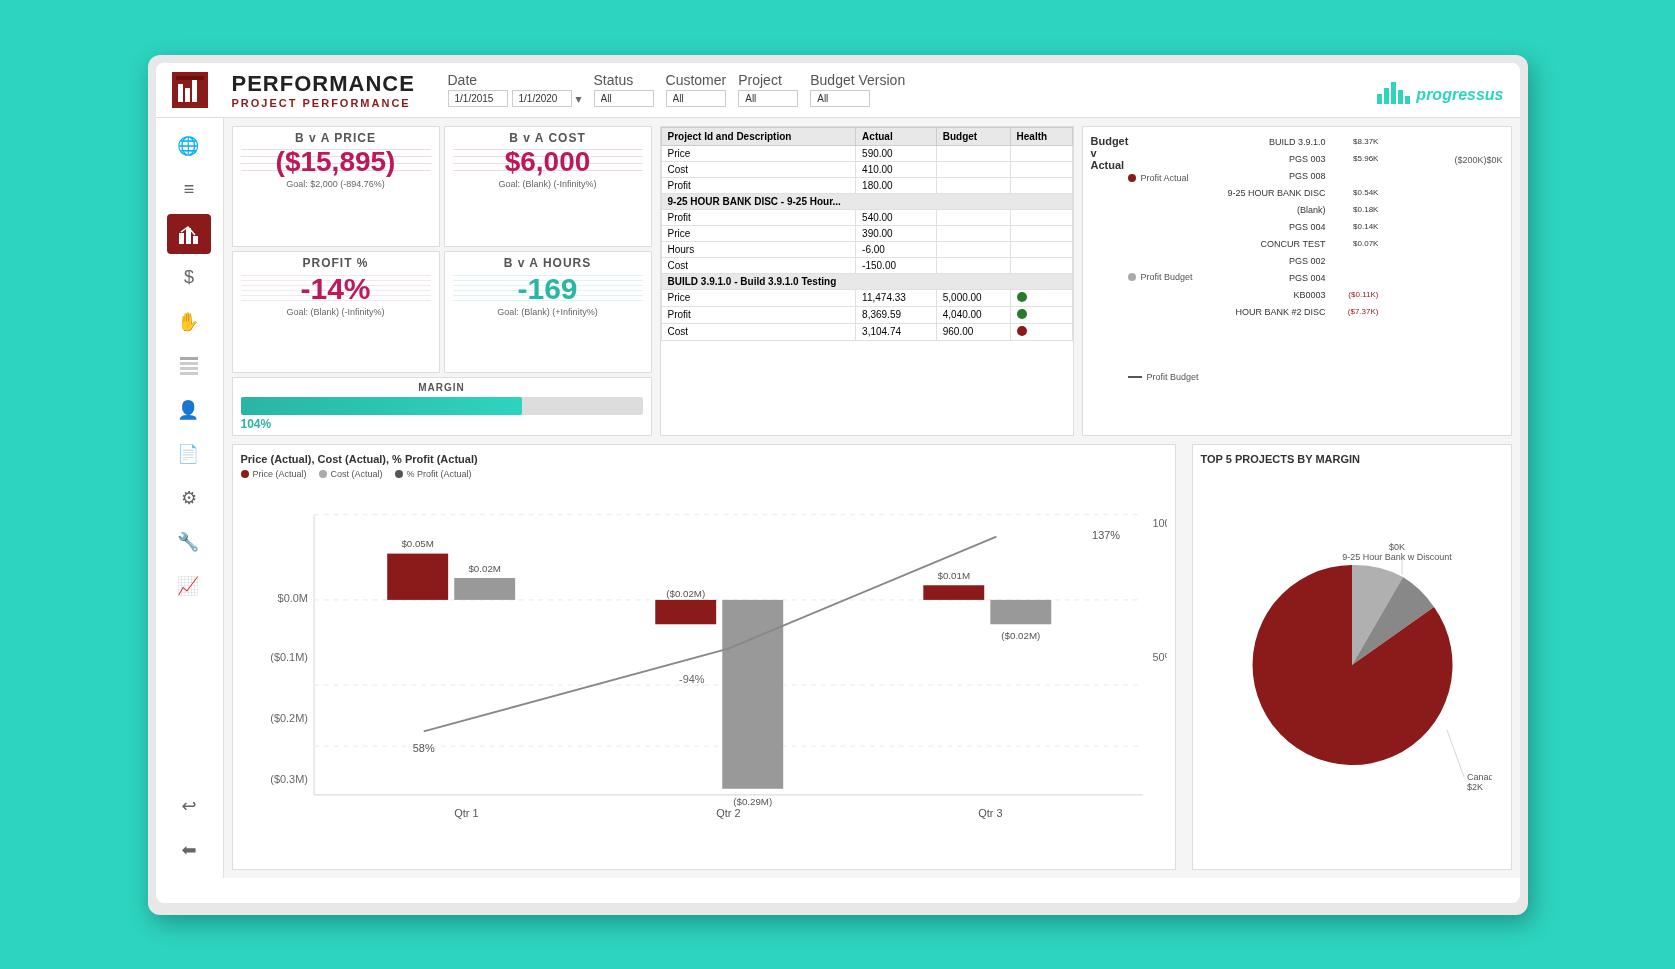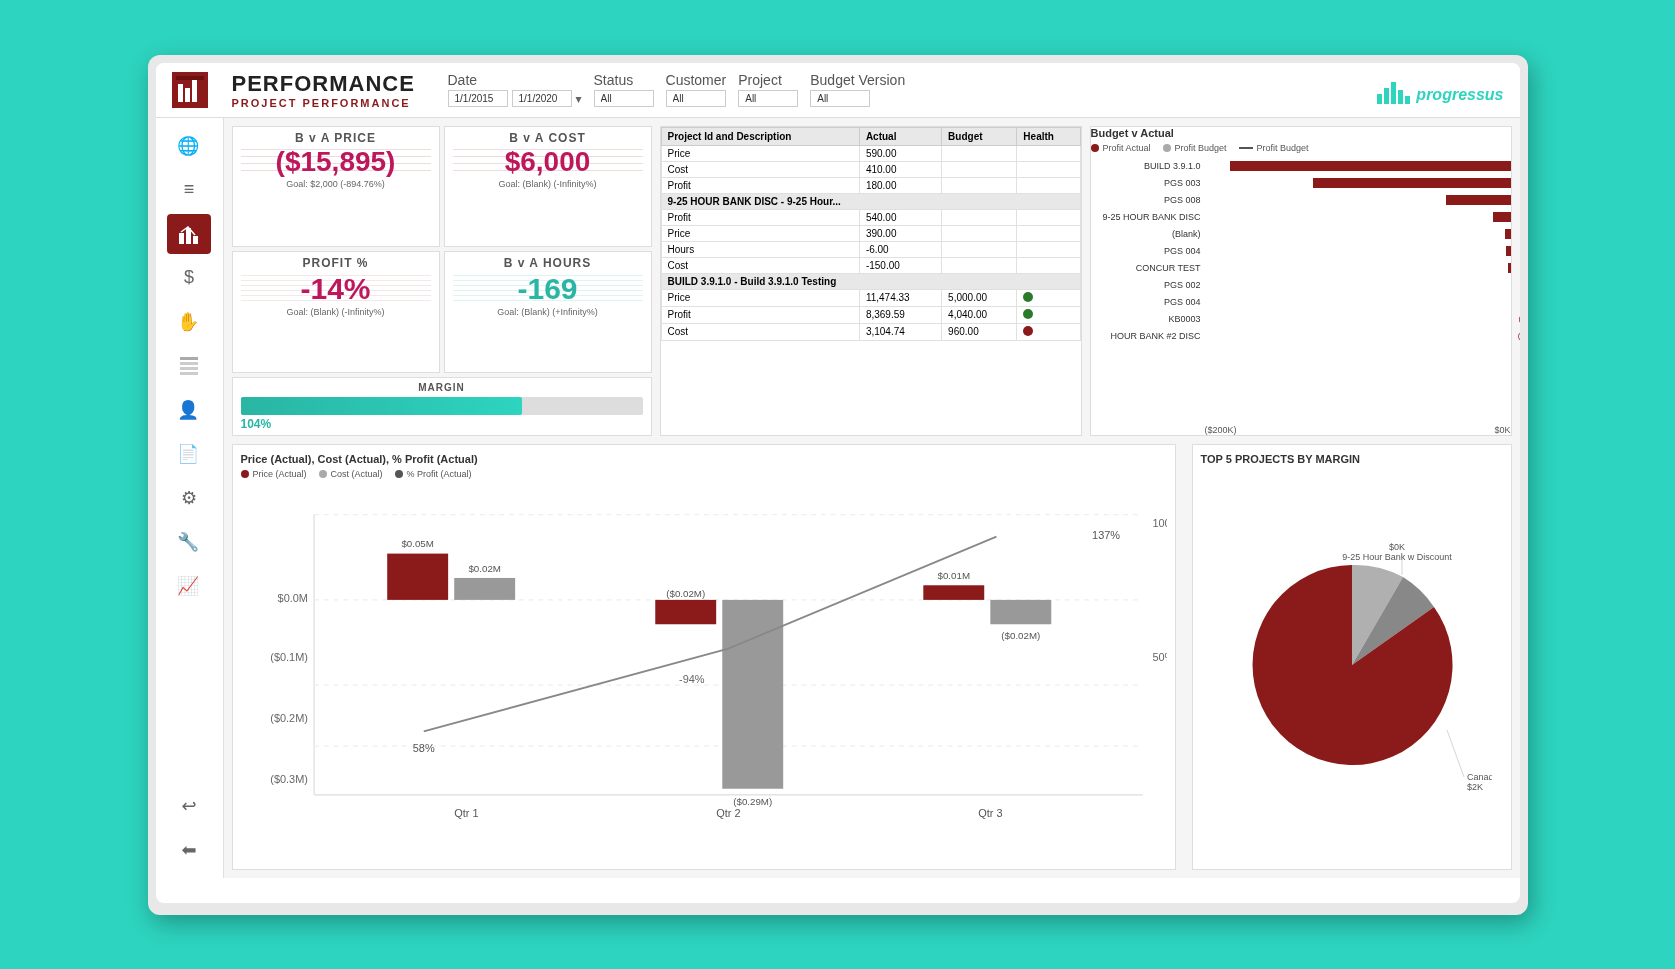--- a/index.html
+++ b/index.html
@@ -282,23 +282,23 @@
       border-radius: 50%;
       display: inline-block;
     }
     .dot.green { background: #2a7a2a; }
     .dot.red { background: #8b1a1a; }
     
     .budget-section {
       flex: 1;
       background: #fff;
       border: 1px solid #ddd;
+      padding: 8px;
       min-width: 320px;
       display: flex;
-      flex-direction: column;
     }
     .chart-title {
       font-size: 11px;
       font-weight: 700;
       color: #333;
       margin-bottom: 4px;
     }
     .legend {
       display: flex;
       gap: 12px;

